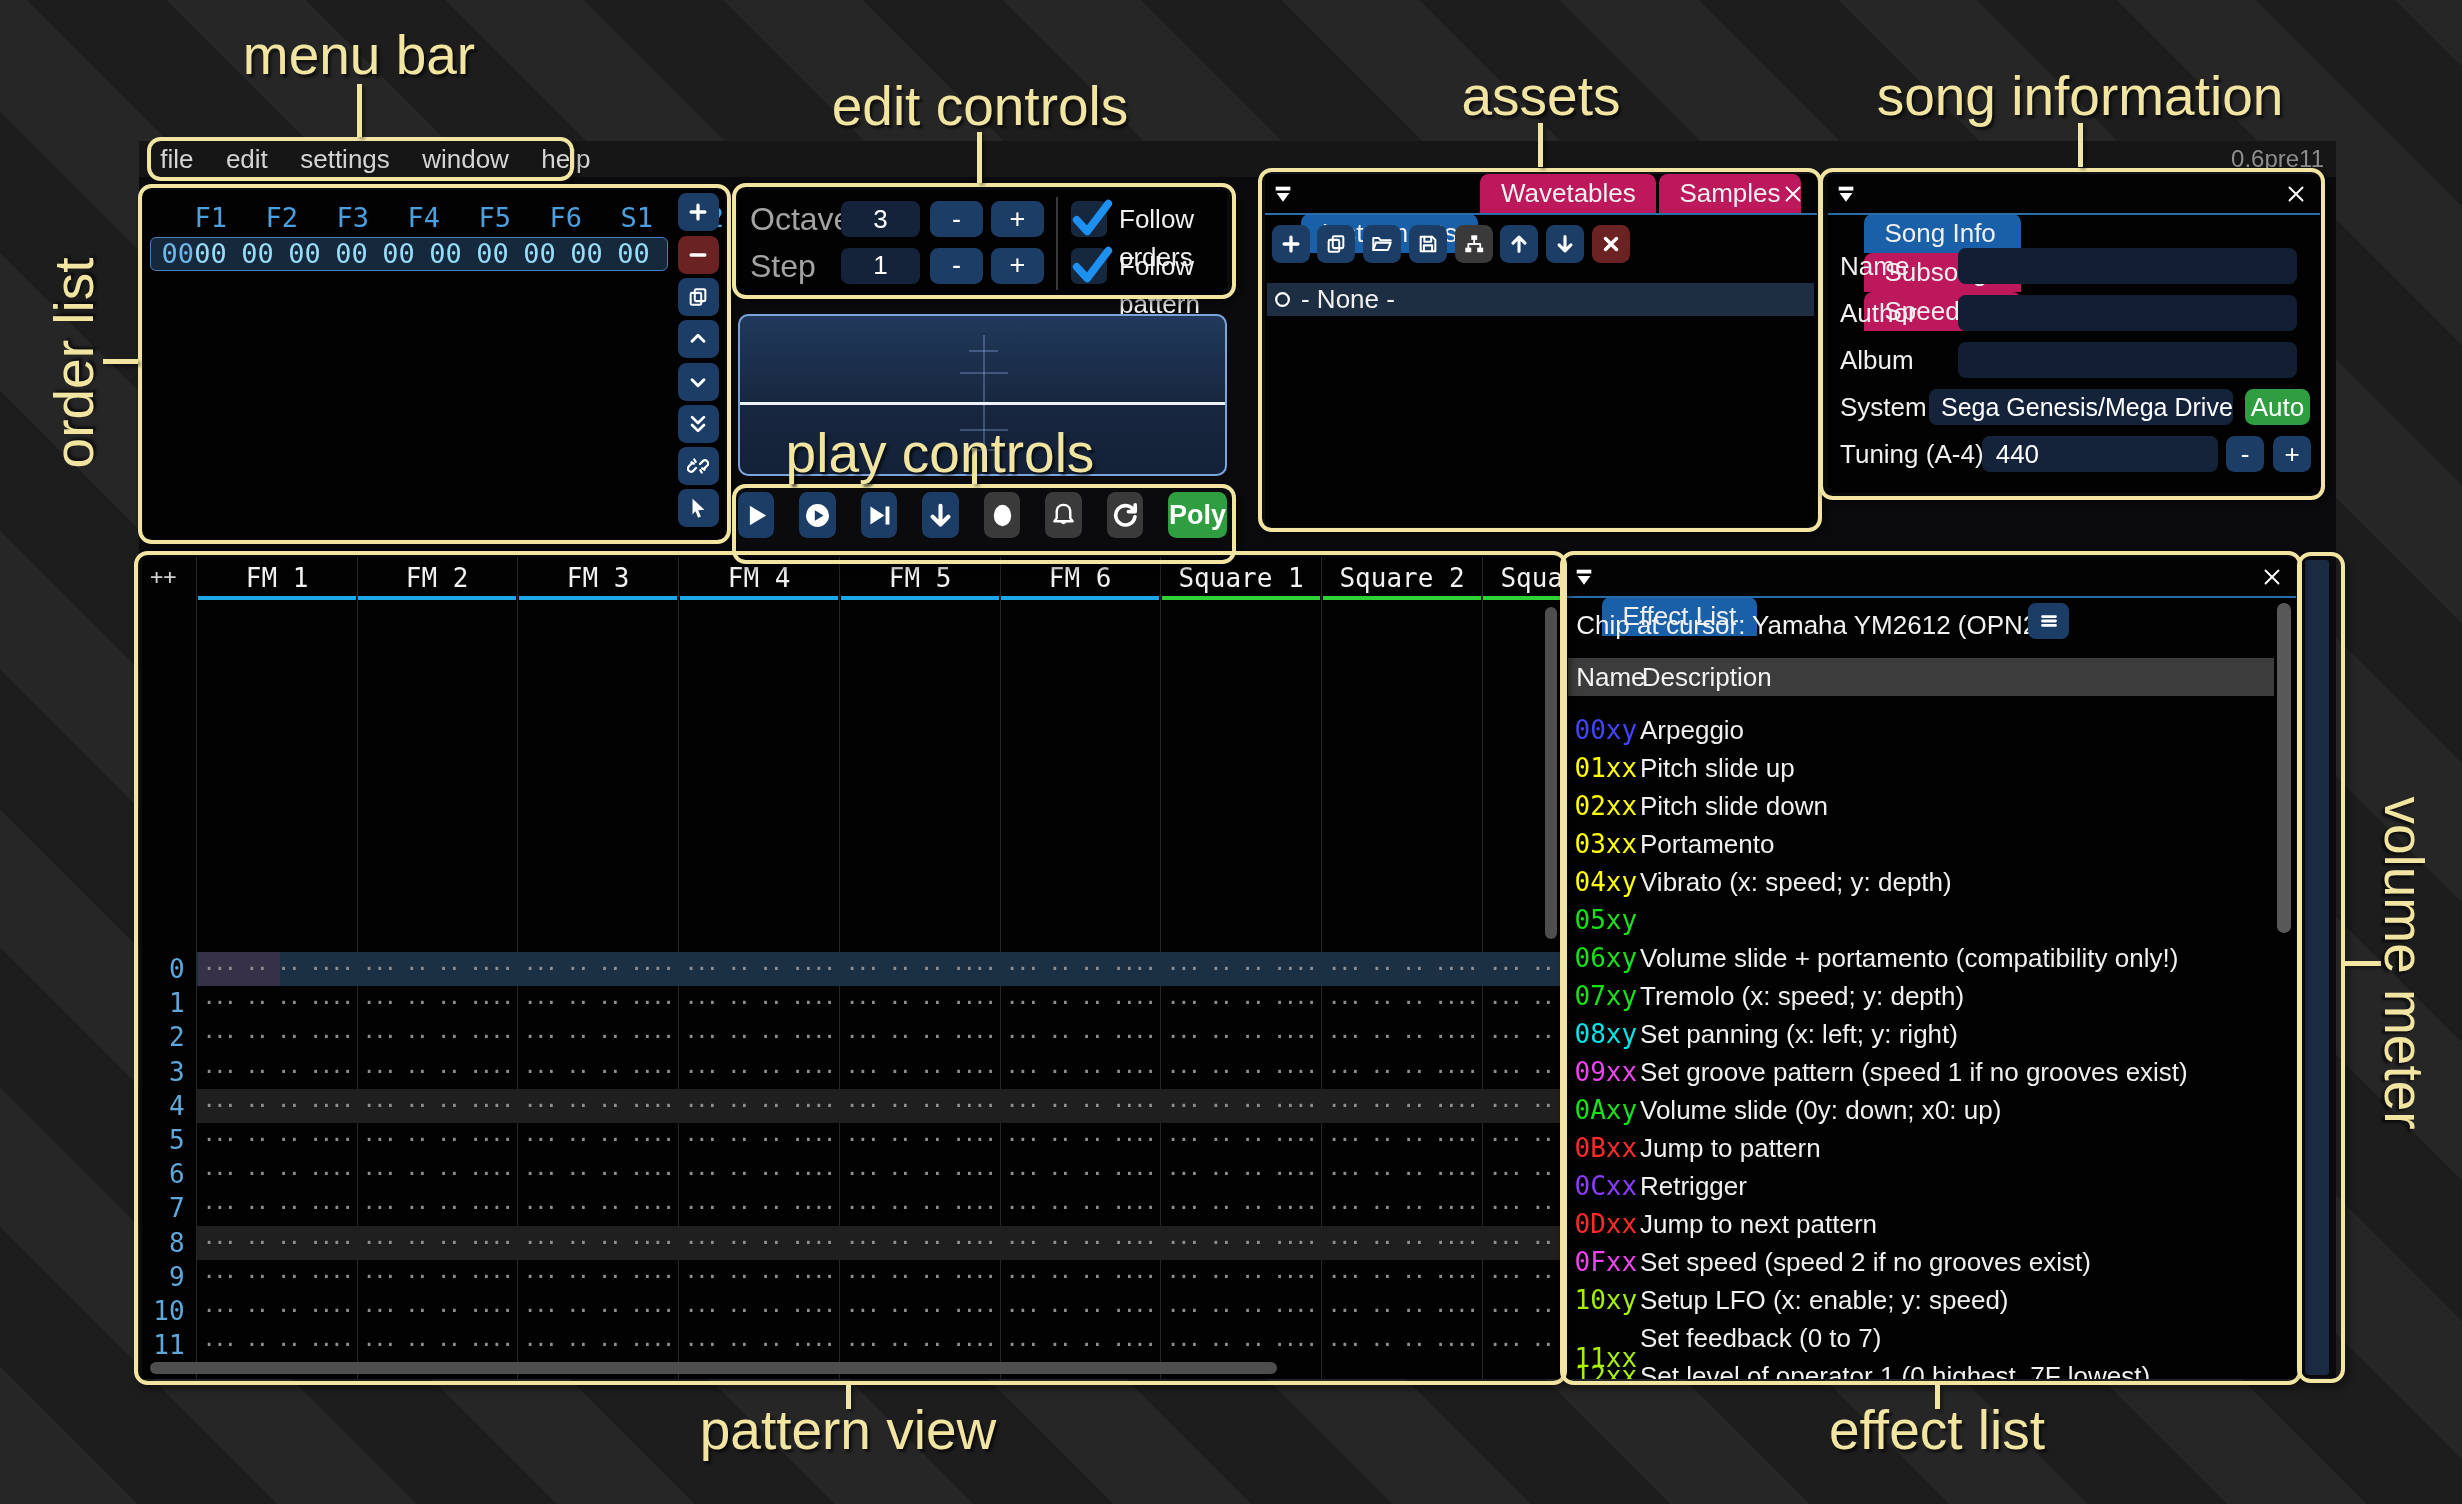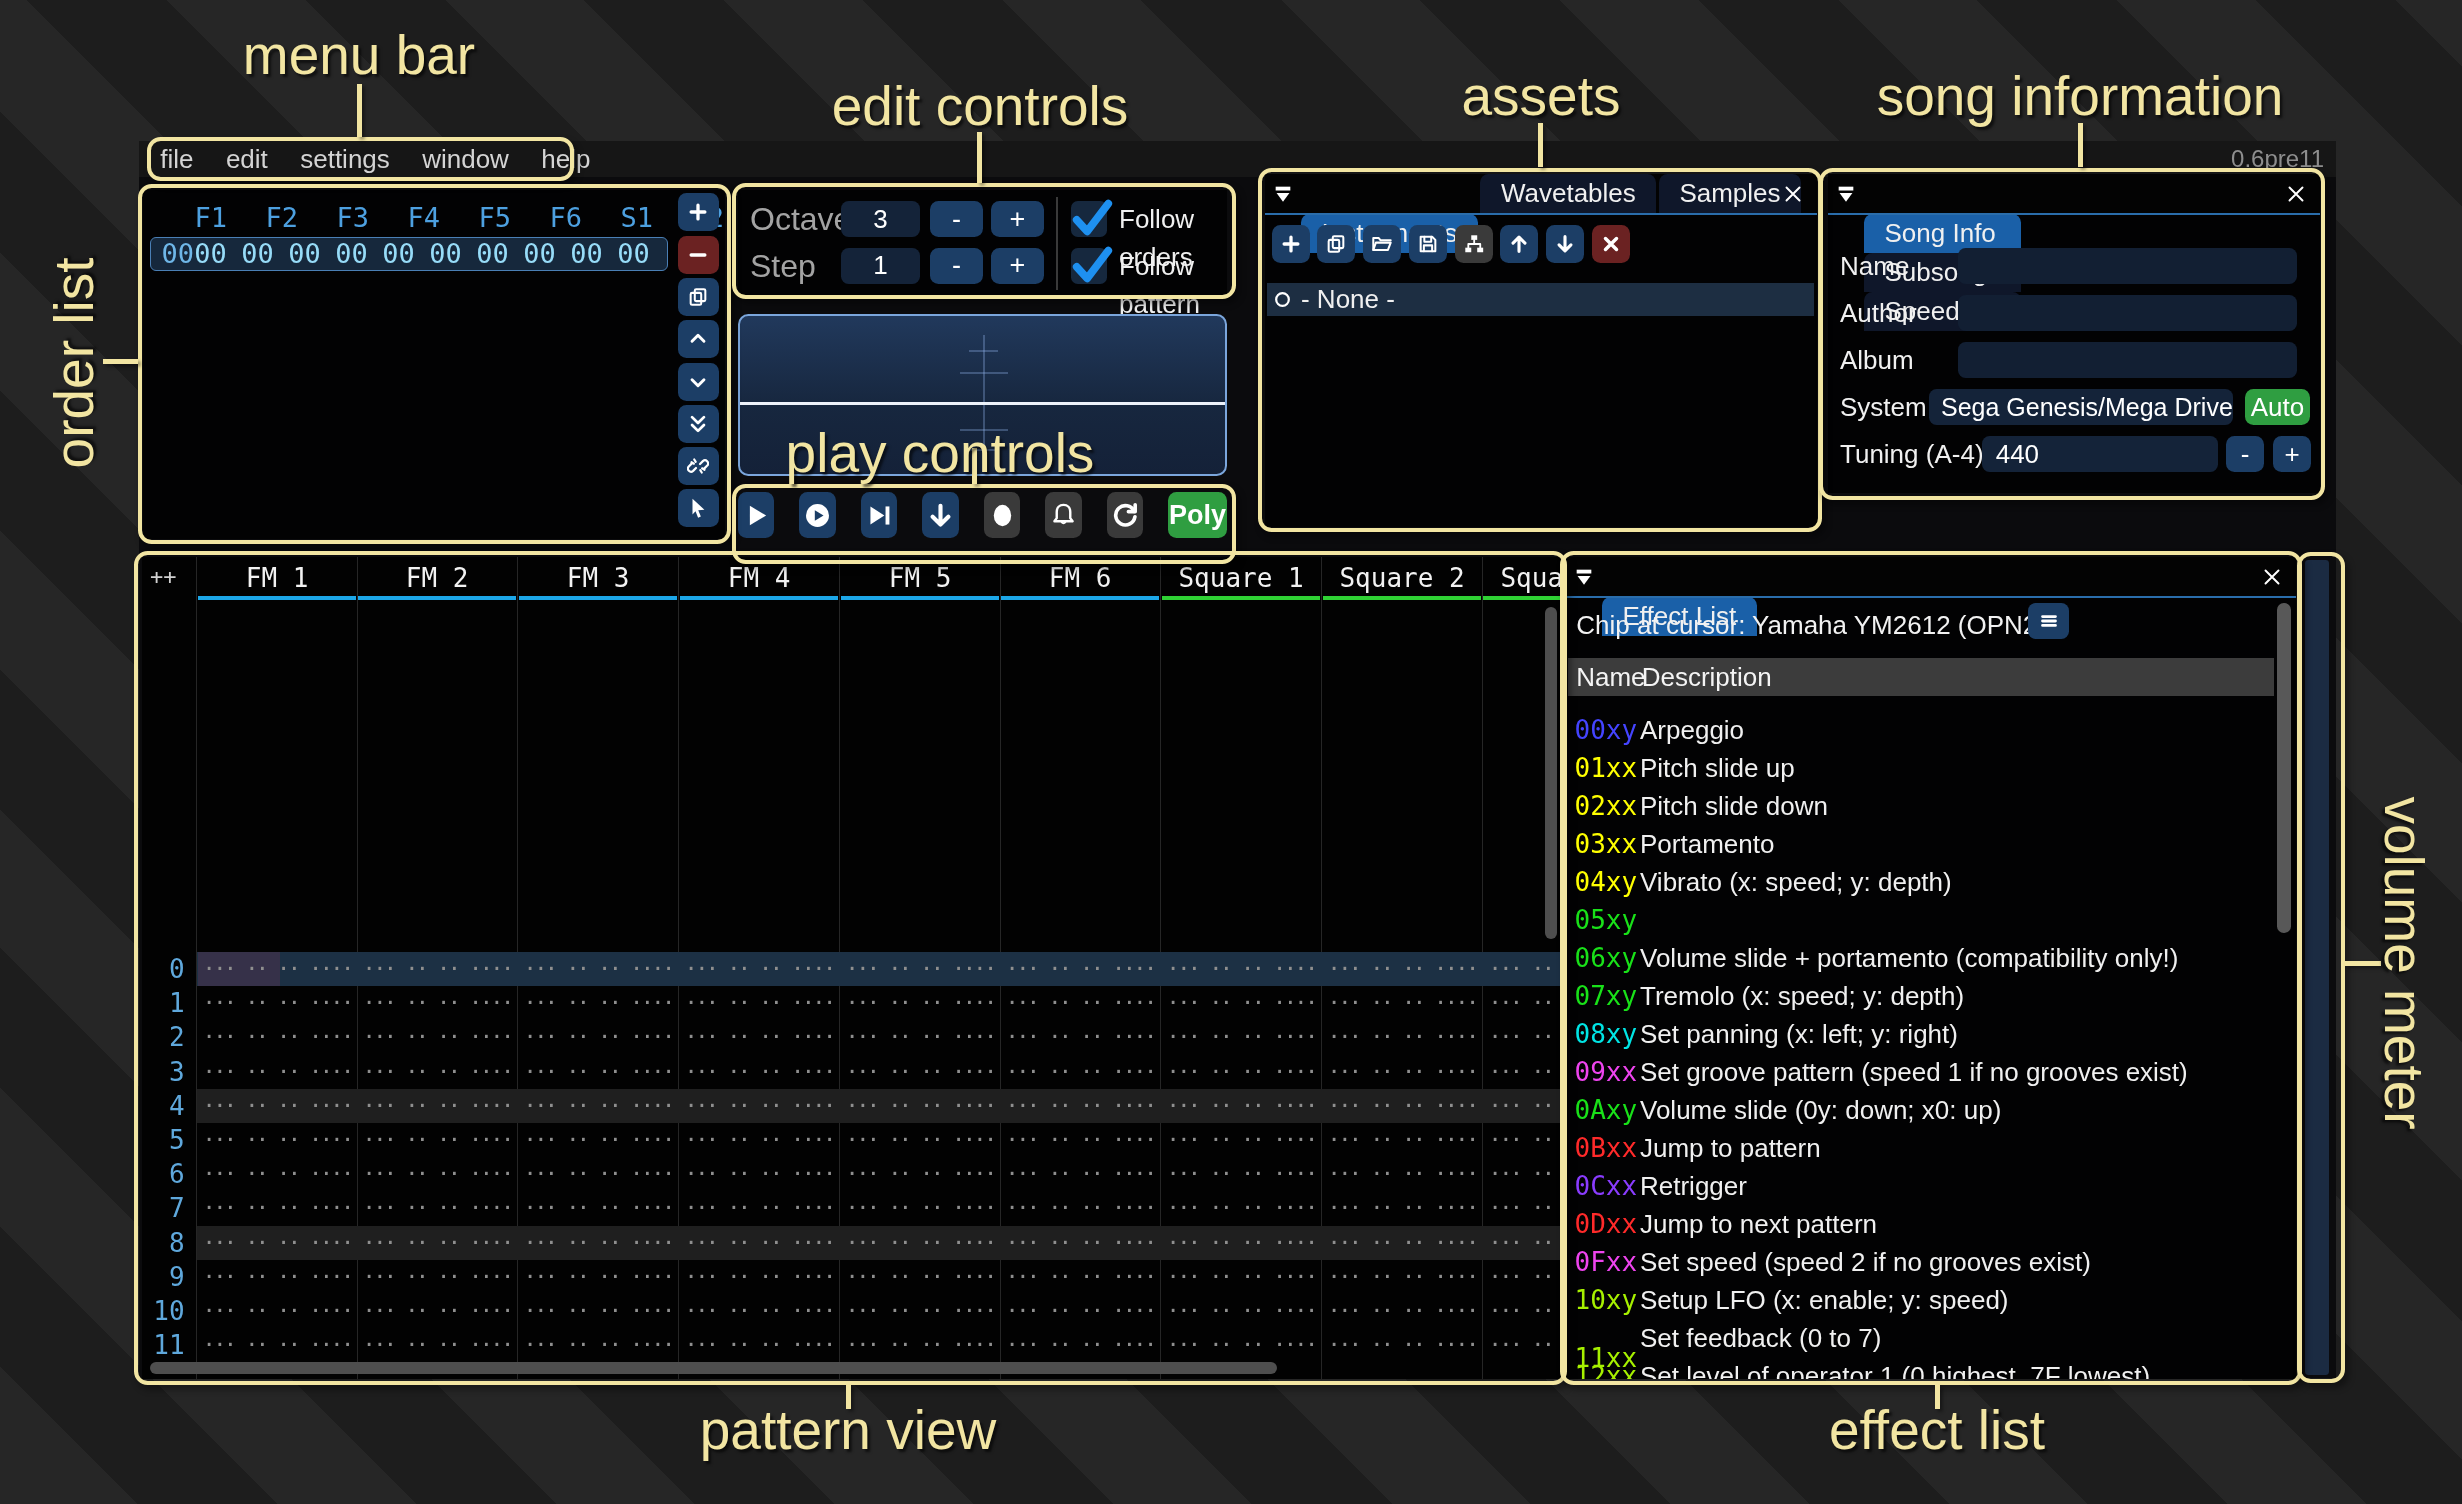--- a/index.html
+++ b/index.html
@@ -19,21 +19,21 @@
 
   
   .menubar { position:absolute; left:0; top:0; right:0; height:36px; background:#161616; display:flex; align-items:center; }
   .mitem { font-size:26px; color:#d4d4d4; padding:0 16.2px; }
   .mitem:first-child { margin-left:5.1px; }
   .version { position:absolute; right:12px; top:0; height:36px; line-height:36px; font-size:24px; color:#8e8e8e; }
 
   
   .tabbar { position:absolute; left:0; top:0; right:0; height:39px; display:flex; background:#030303; }
   .wcollapse { width:36px; height:39px; display:flex; align-items:center; justify-content:center; }
-  .tab { height:39px; line-height:39px; padding:0 20.5px; color:#f0f0f0; font-size:26px; border-radius:8.5px 8.5px 0 0; background:#0f172a; margin-right:2.6px; white-space:nowrap; }
+  .tab { height:39px; line-height:39px; padding:0 20.5px; color:#f0f0f0; font-size:26px; border-radius:8.5px 8.5px 0 0; background:#be185d; margin-right:2.6px; white-space:nowrap; }
   .tab.on { background:#1a60a8;margin-top:40px; }
   .wclose { position:absolute; right:5.1px; top:0; width:38px; height:39px; display:flex; align-items:center; justify-content:center; }
   .tabline { position:absolute; left:0; right:0; top:39px; height:1.7px; background:#2a6dab; }
 
   
   .btn { display:flex; align-items:center; justify-content:center; border-radius:8.5px; color:#fff; }
   .b-blue { background:#1c3e66; } .b-red { background:#6b2222; } .b-gray { background:#3a3a3a; } .b-green { background:#2f9e41; }
   .vfield { background:#142339; border-radius:7.7px; color:#fff; display:flex; align-items:center; justify-content:center; font-size:26px; }
   .inputbox { background:#121f33; border-radius:7.7px; }
   .ic svg { display:block; width:26px; height:26px; }

